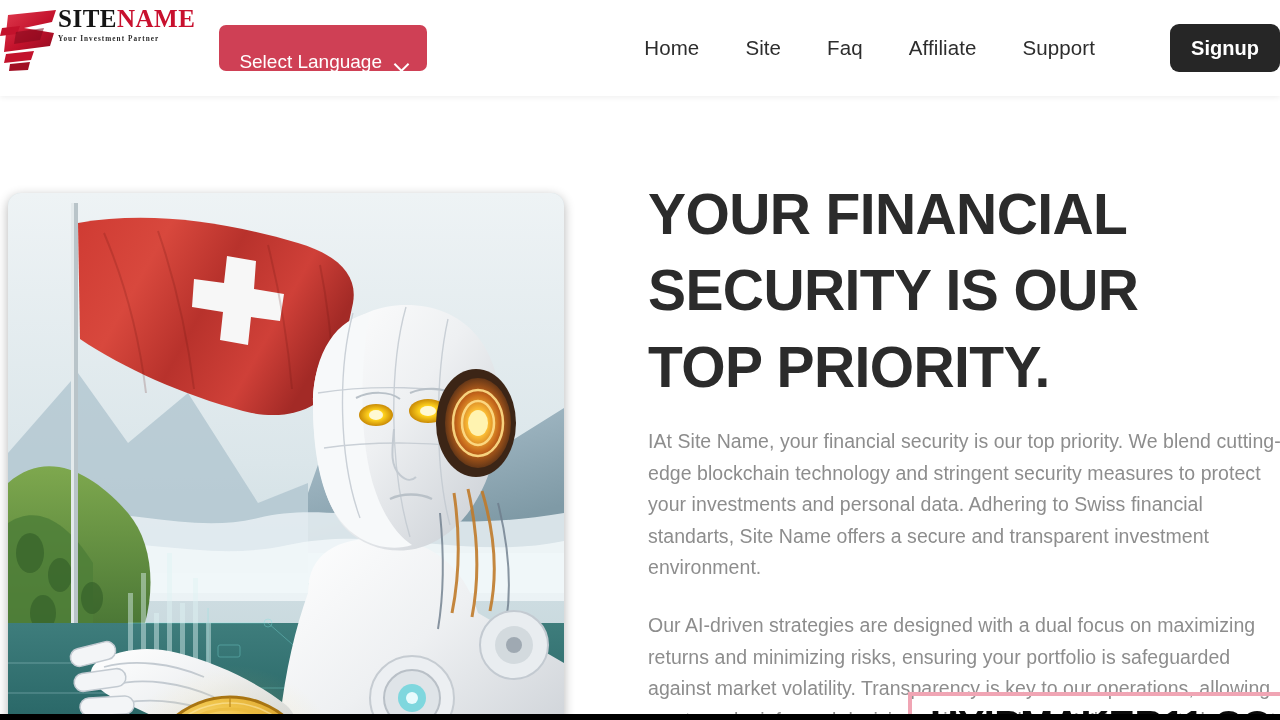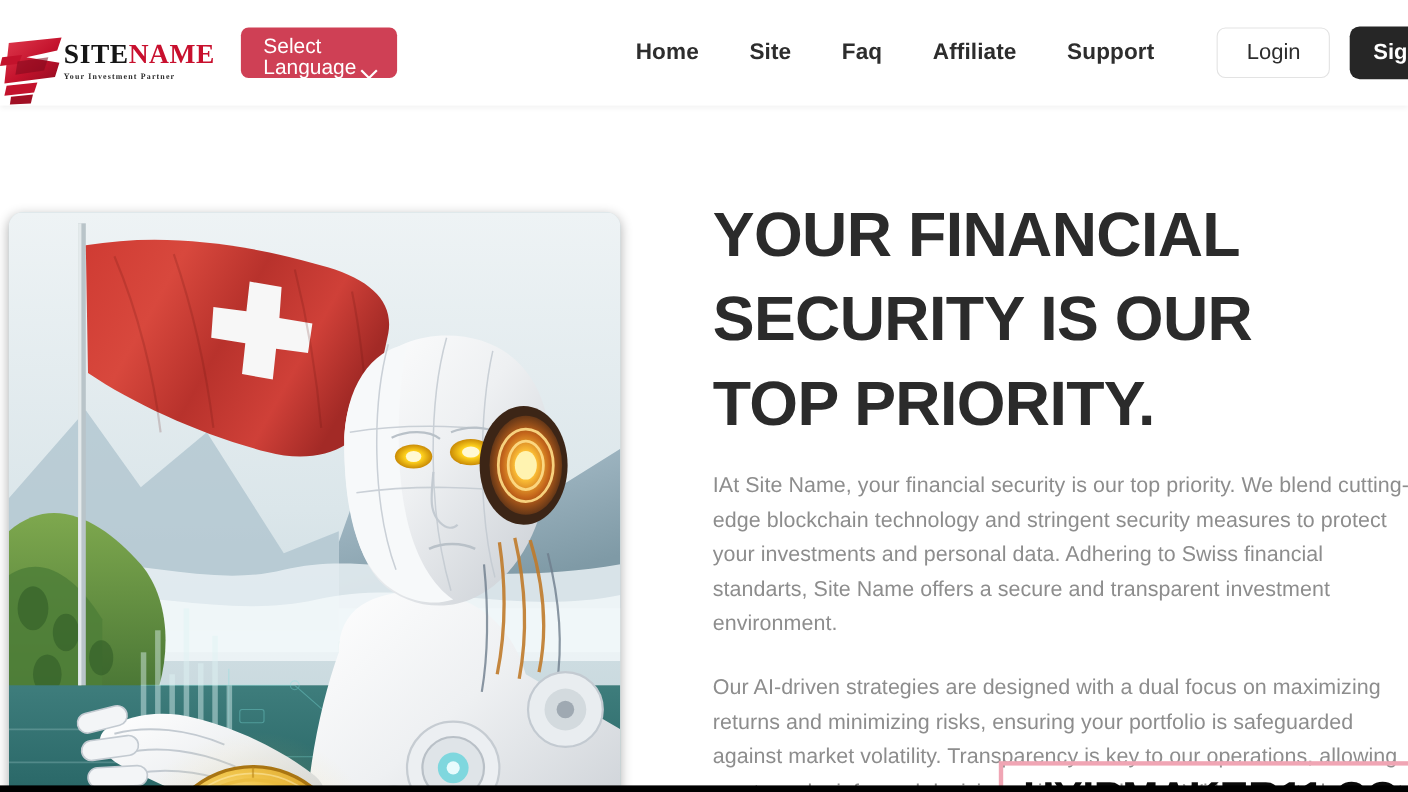--- a/index.html
+++ b/index.html
@@ -13,21 +13,21 @@
   
   .header {
     position:absolute; left:0; top:0; width:1280px; height:96px;
     background:#ffffff; display:flex; align-items:center;
     box-shadow:0 2px 5px rgba(0,0,0,0.055);
     z-index:20;
   }
   .header-inner { display:flex; align-items:center; width:100%; height:100%; }
 
   
-  .logo { display:flex; align-items:flex-end; margin-left:0px; height:100%; padding-top:6px; }
+  .logo { display:flex; align-items:flex-start; margin-left:0px; height:100%; padding-top:6px; }
   .logo-mark {
     position:relative; width:62px; height:66px; margin-right:2px; flex:none;
   }
   .logo-text-wrap { display:flex; flex-direction:column; align-items:flex-start;
       margin-bottom:22px; margin-left:-6px; }
   .logo-main { font-family:"Liberation Serif", serif; font-weight:bold;
       font-size:25px; letter-spacing:0.5px; line-height:1; }
   .logo-site { color:#151515; }
   .logo-name { color:#c8102e; }
   .logo-tag { font-family:"Liberation Serif", serif; font-size:7.5px;
@@ -43,21 +43,21 @@
   }
   .lang-label { font-size:19px; color:#fff; line-height:1; }
   .chev { width:13px; height:13px; position:relative; flex:none; margin-left:6px; }
   .chev::before {
     content:""; position:absolute; left:0; top:1px; width:9px; height:9px;
     border-right:2.4px solid #fff; border-bottom:2.4px solid #fff;
     transform:rotate(45deg);
   }
 
   
-  .nav { display:flex; margin-left:194px; gap:0px;font-weight:bold; }
+  .nav { display:flex; margin-left:194px; gap:0px; }
   .nav-item {
     font-size:20.5px; color:#2d2d2d; padding:0 23px; cursor:pointer;
     letter-spacing:0.1px; white-space:nowrap;
   }
 
   
   .auth { display:flex; align-items:center; margin-left:34px; }
   .btn-login {
     width:103px; height:46px; border:1.4px solid #e3e3e3; border-radius:8px;
     background:#fff; color:#2d2d2d; font-size:20px; cursor:pointer;
@@ -151,21 +151,20 @@
 
       <div class="nav">
         <div class="nav-item">Home</div>
         <div class="nav-item">Site</div>
         <div class="nav-item">Faq</div>
         <div class="nav-item">Affiliate</div>
         <div class="nav-item">Support</div>
       </div>
 
       <div class="auth">
-        <div class="btn-login">Login</div>
         <div class="btn-signup">Signup</div>
       </div>
 
     </div>
   </div>
 
   <div class="hero">
 
     <div class="hero-img">
       <svg viewBox="0 0 556 600" preserveAspectRatio="xMidYMid slice">

